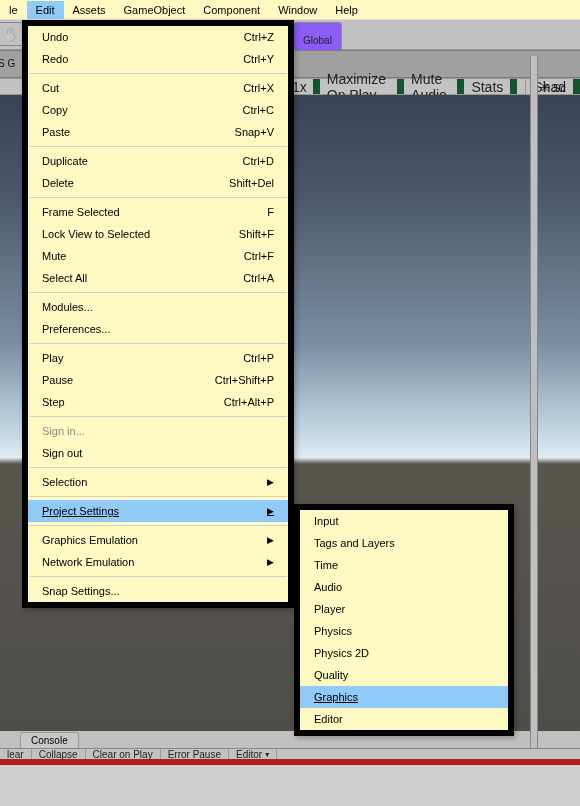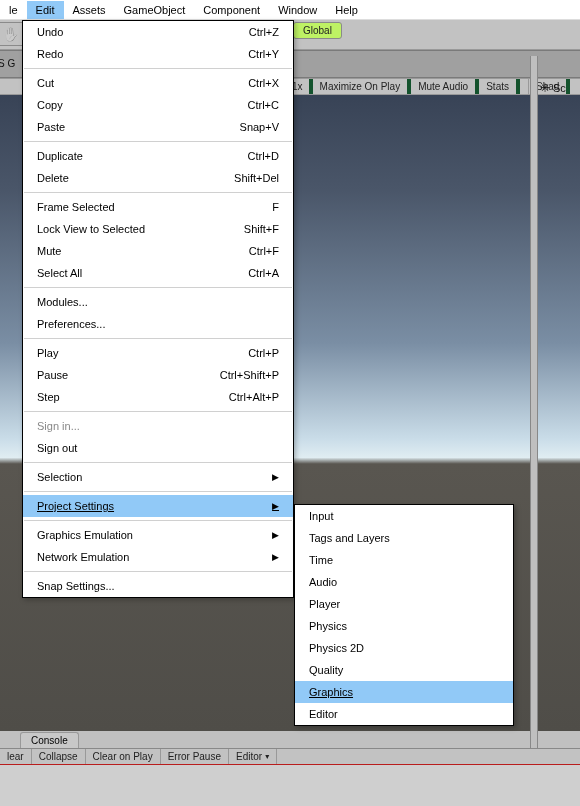--- a/index.html
+++ b/index.html
@@ -1,48 +1,48 @@
 <!DOCTYPE html>
 <html><head>
 <meta charset="utf-8">
 <style>
 * { margin: 0; padding: 0; box-sizing: border-box; font-family: Arial, Helvetica, sans-serif; font-size: 11px; }
 body { width: 580px; height: 806px; background: #c0c0c0; position: relative; overflow: hidden; }
 
-.menubar { background: #ffffff; height: 20px; display: flex; align-items: center; border-bottom: 1px solid #ddd; }
+.menubar { background: #fef9c3; height: 20px; display: flex; align-items: center; border-bottom: 1px solid #ddd; }
 .menu-item { padding: 3px 9px; cursor: default; }
 .menu-item.active { background: #91c9f7; }
 
 .toolbar { background: #c2c2c2; height: 30px; display: flex; align-items: center; border-bottom: 1px solid #999; }
 
-.global-btn { position: absolute; left: 293px; top: 22px; background: #bef264; border: 1px solid #8a8a8a; border-radius: 3px; padding: 2px 9px; font-size: 10px; color: #222; }
+.global-btn { position: absolute; left: 293px; top: 22px; background: #8b5cf6; border: 1px solid #8a8a8a; border-radius: 3px; padding: 12px 9px; font-size: 10px; color: #222; }
 
 .viewport-toolbar { position: absolute; left: 0; top: 78px; height: 17px; background: #c2c2c2; display: flex; align-items: center; border-top: 1px solid #999; border-bottom: 1px solid #999; width: 580px; }
-.vt-item { padding: 1px 7px; font-size: 10px; color: #222; border-right: 4px solid #14532d; height: 100%; display: flex; align-items: center;}
+.vt-item { padding: 1px 7px; font-size: 14px; color: #222; border-right: 7px solid #14532d; height: 100%; display: flex; align-items: center;}
 .vt-item.first { margin-left: 286px; padding:1px 6px; }
 .vt-item.shad { margin-left: 8px; border-left:1px solid #999; }
 
 .scene-area { position: absolute; left: 0; top: 95px; width: 530px; height: 636px;
   background: linear-gradient(to bottom, #384356 0%, #4a5669 15%, #7a8ea4 39%, #c9dce8 54%, #e0edf2 57%, #595650 58%, #4f4d48 100%);
 }
 .scene-area-right { position: absolute; left: 538px; top: 95px; width: 42px; height: 636px;
   background: linear-gradient(to bottom, #384356 0%, #4a5669 15%, #7a8ea4 39%, #c9dce8 54%, #e0edf2 57%, #595650 58%, #4f4d48 100%);
 }
 .divider-v { position:absolute; left:530px; top:56px; width:8px; height:750px; background:#bfbfbf; border-left:1px solid #888; border-right:1px solid #888; }
 
 .scene-label { position: absolute; left: 540px; top: 82px; font-size: 10px; color: #111; display:flex; align-items:center; gap:3px;}
 .scene-gizmo{ width:10px; height:10px; display:inline-block; font-size:12px; line-height:10px; }
 
 .console-tab { position: absolute; left: 20px; top: 732px; background: #c8c8c8; border: 1px solid #999; border-bottom:none; border-radius: 3px 3px 0 0; padding: 2px 10px; font-size:10px;}
-.console-bar { position: absolute; left: 0; top: 748px; height: 17px; width: 580px; background: #c2c2c2; border-top: 1px solid #888; border-bottom: 1px solid #b91c1c; display: flex; align-items: center; }
+.console-bar { position: absolute; left: 0; top: 748px; height: 17px; width: 580px; background: #c2c2c2; border-top: 1px solid #888; border-bottom: 6px solid #b91c1c; display: flex; align-items: center; }
 .cb-btn { padding: 1px 7px; font-size: 10px; border-right: 1px solid #999; height:100%; display:flex; align-items:center; color: #222; }
 .cb-btn.drop::after{ content:" \25BE"; font-size:8px; margin-left:3px;}
 .console-body { position:absolute; left:0; top:765px; width:580px; height:41px; background:#cfcfcf; }
 
-.dropdown { position: absolute; background: #ffffff; border: 1px solid #000000; box-shadow: 2px 2px 5px rgba(0,0,0,0.25); }
+.dropdown { position: absolute; background: #fef9c3; border: 6px solid #000000; box-shadow: 2px 2px 5px rgba(0,0,0,0.25); }
 .dropdown .item { padding: 4px 14px; display: flex; justify-content: space-between; align-items: center; cursor: default; font-size: 11px; color: #000; height:22px; }
 .dropdown .item.disabled { color: #888; }
 .dropdown .item.highlight { background: #91c9f7; text-decoration: underline; }
 .dropdown .sep { height: 1px; background: #d0d0d0; margin: 3px 1px; }
 .dropdown .item .shortcut { padding-left: 30px; color: #000; }
 .dropdown .item .arrow { font-size: 9px; padding-left:30px; }
 
 .edit-menu { left: 22px; top: 20px; width: 272px; }
 .sub-menu { left: 294px; top: 504px; width: 220px; }
 

